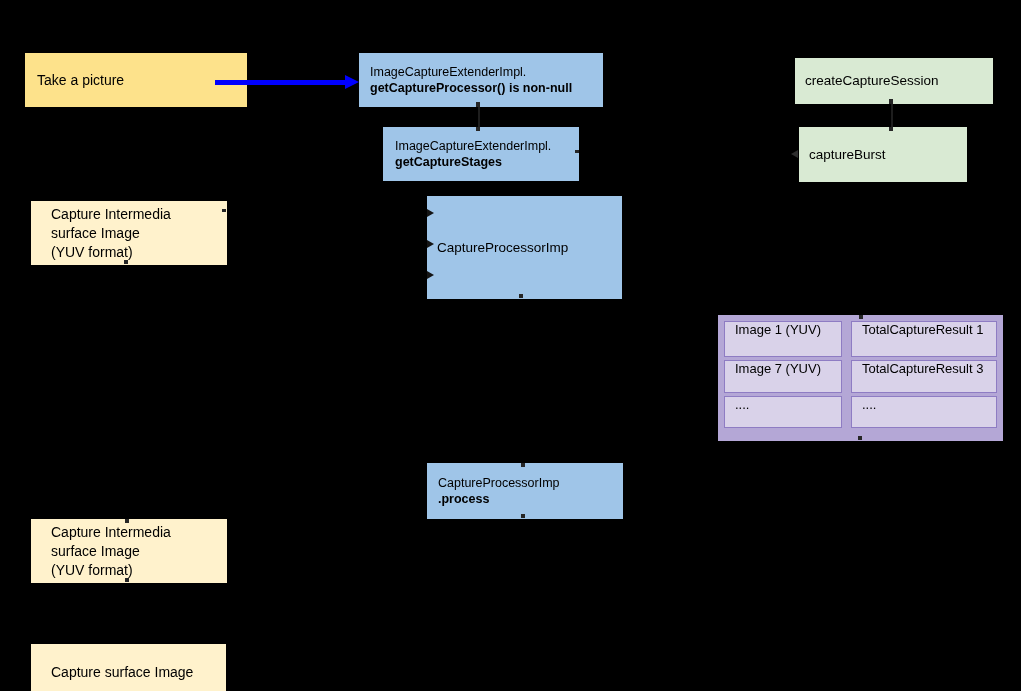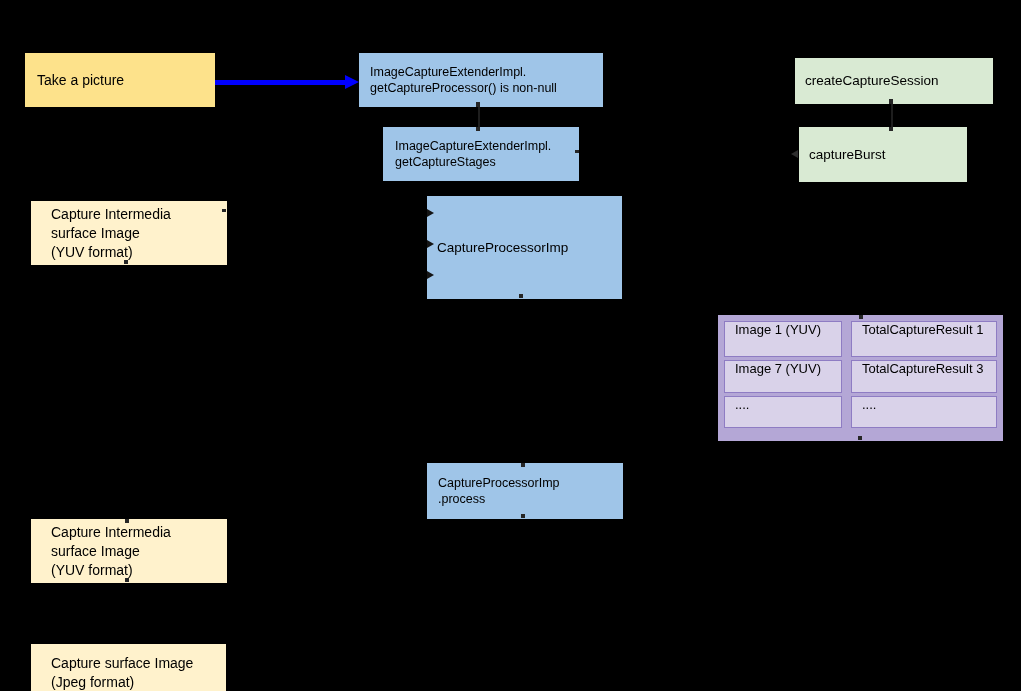--- a/index.html
+++ b/index.html
@@ -17,23 +17,23 @@
   html,body{margin:0;padding:0;background:var(--bg);}
   .canvas{
     position:relative;width:1021px;height:691px;background:var(--bg);
     font-family:"Liberation Sans",sans-serif;color:var(--ink);overflow:hidden;
   }
   .node{
     position:absolute;box-sizing:border-box;display:flex;flex-direction:column;
     justify-content:center;line-height:16px;font-size:12.5px;
   }
   .node span{display:block;}
-  .b{font-weight:400;}
+  .b{font-weight:700;}
   
-  .take-picture{left:25px;top:53px;width:190px;height:54px;background:var(--yellow);
+  .take-picture{left:25px;top:53px;width:222px;height:54px;background:var(--yellow);
     padding-left:12px;font-size:14px;}
   .gcp{left:359px;top:53px;width:244px;height:54px;background:var(--blue);padding-left:11px;}
   .gcs{left:383px;top:127px;width:196px;height:54px;background:var(--blue);padding-left:12px;}
   .ccs{left:795px;top:58px;width:198px;height:46px;background:var(--green);
     padding-left:10px;font-size:13.5px;}
   .cb{left:799px;top:127px;width:168px;height:55px;background:var(--green);
     padding-left:10px;font-size:13.5px;}
   .cream{background:var(--cream);font-size:14px;line-height:19px;padding-left:20px;}
   .cream1{left:31px;top:201px;width:196px;height:64px;}
   .cream2{left:31px;top:519px;width:196px;height:64px;}
@@ -131,21 +131,20 @@
   </div>
 
   <div class="node cream cream2">
     <span>Capture Intermedia</span>
     <span>surface Image</span>
     <span>(YUV format)</span>
   </div>
 
   <div class="node cream cream3">
     <span>Capture surface Image</span>
-    <span>(Jpeg format)</span>
   </div>
 
   <div class="vfaint" style="left:478px;top:107px;height:20px;"></div>
   <div class="vfaint" style="left:891px;top:104px;height:23px;"></div>
   <div class="tick" style="left:476px;top:102px;width:4px;height:5px;"></div>
   <div class="tick" style="left:476px;top:127px;width:4px;height:4px;"></div>
   <div class="tick" style="left:575px;top:150px;width:4px;height:3px;"></div>
   <div class="tick" style="left:889px;top:99px;width:4px;height:5px;"></div>
   <div class="tick" style="left:889px;top:127px;width:4px;height:4px;"></div>
   <div class="ah-left" style="left:791px;top:150px;"></div>

